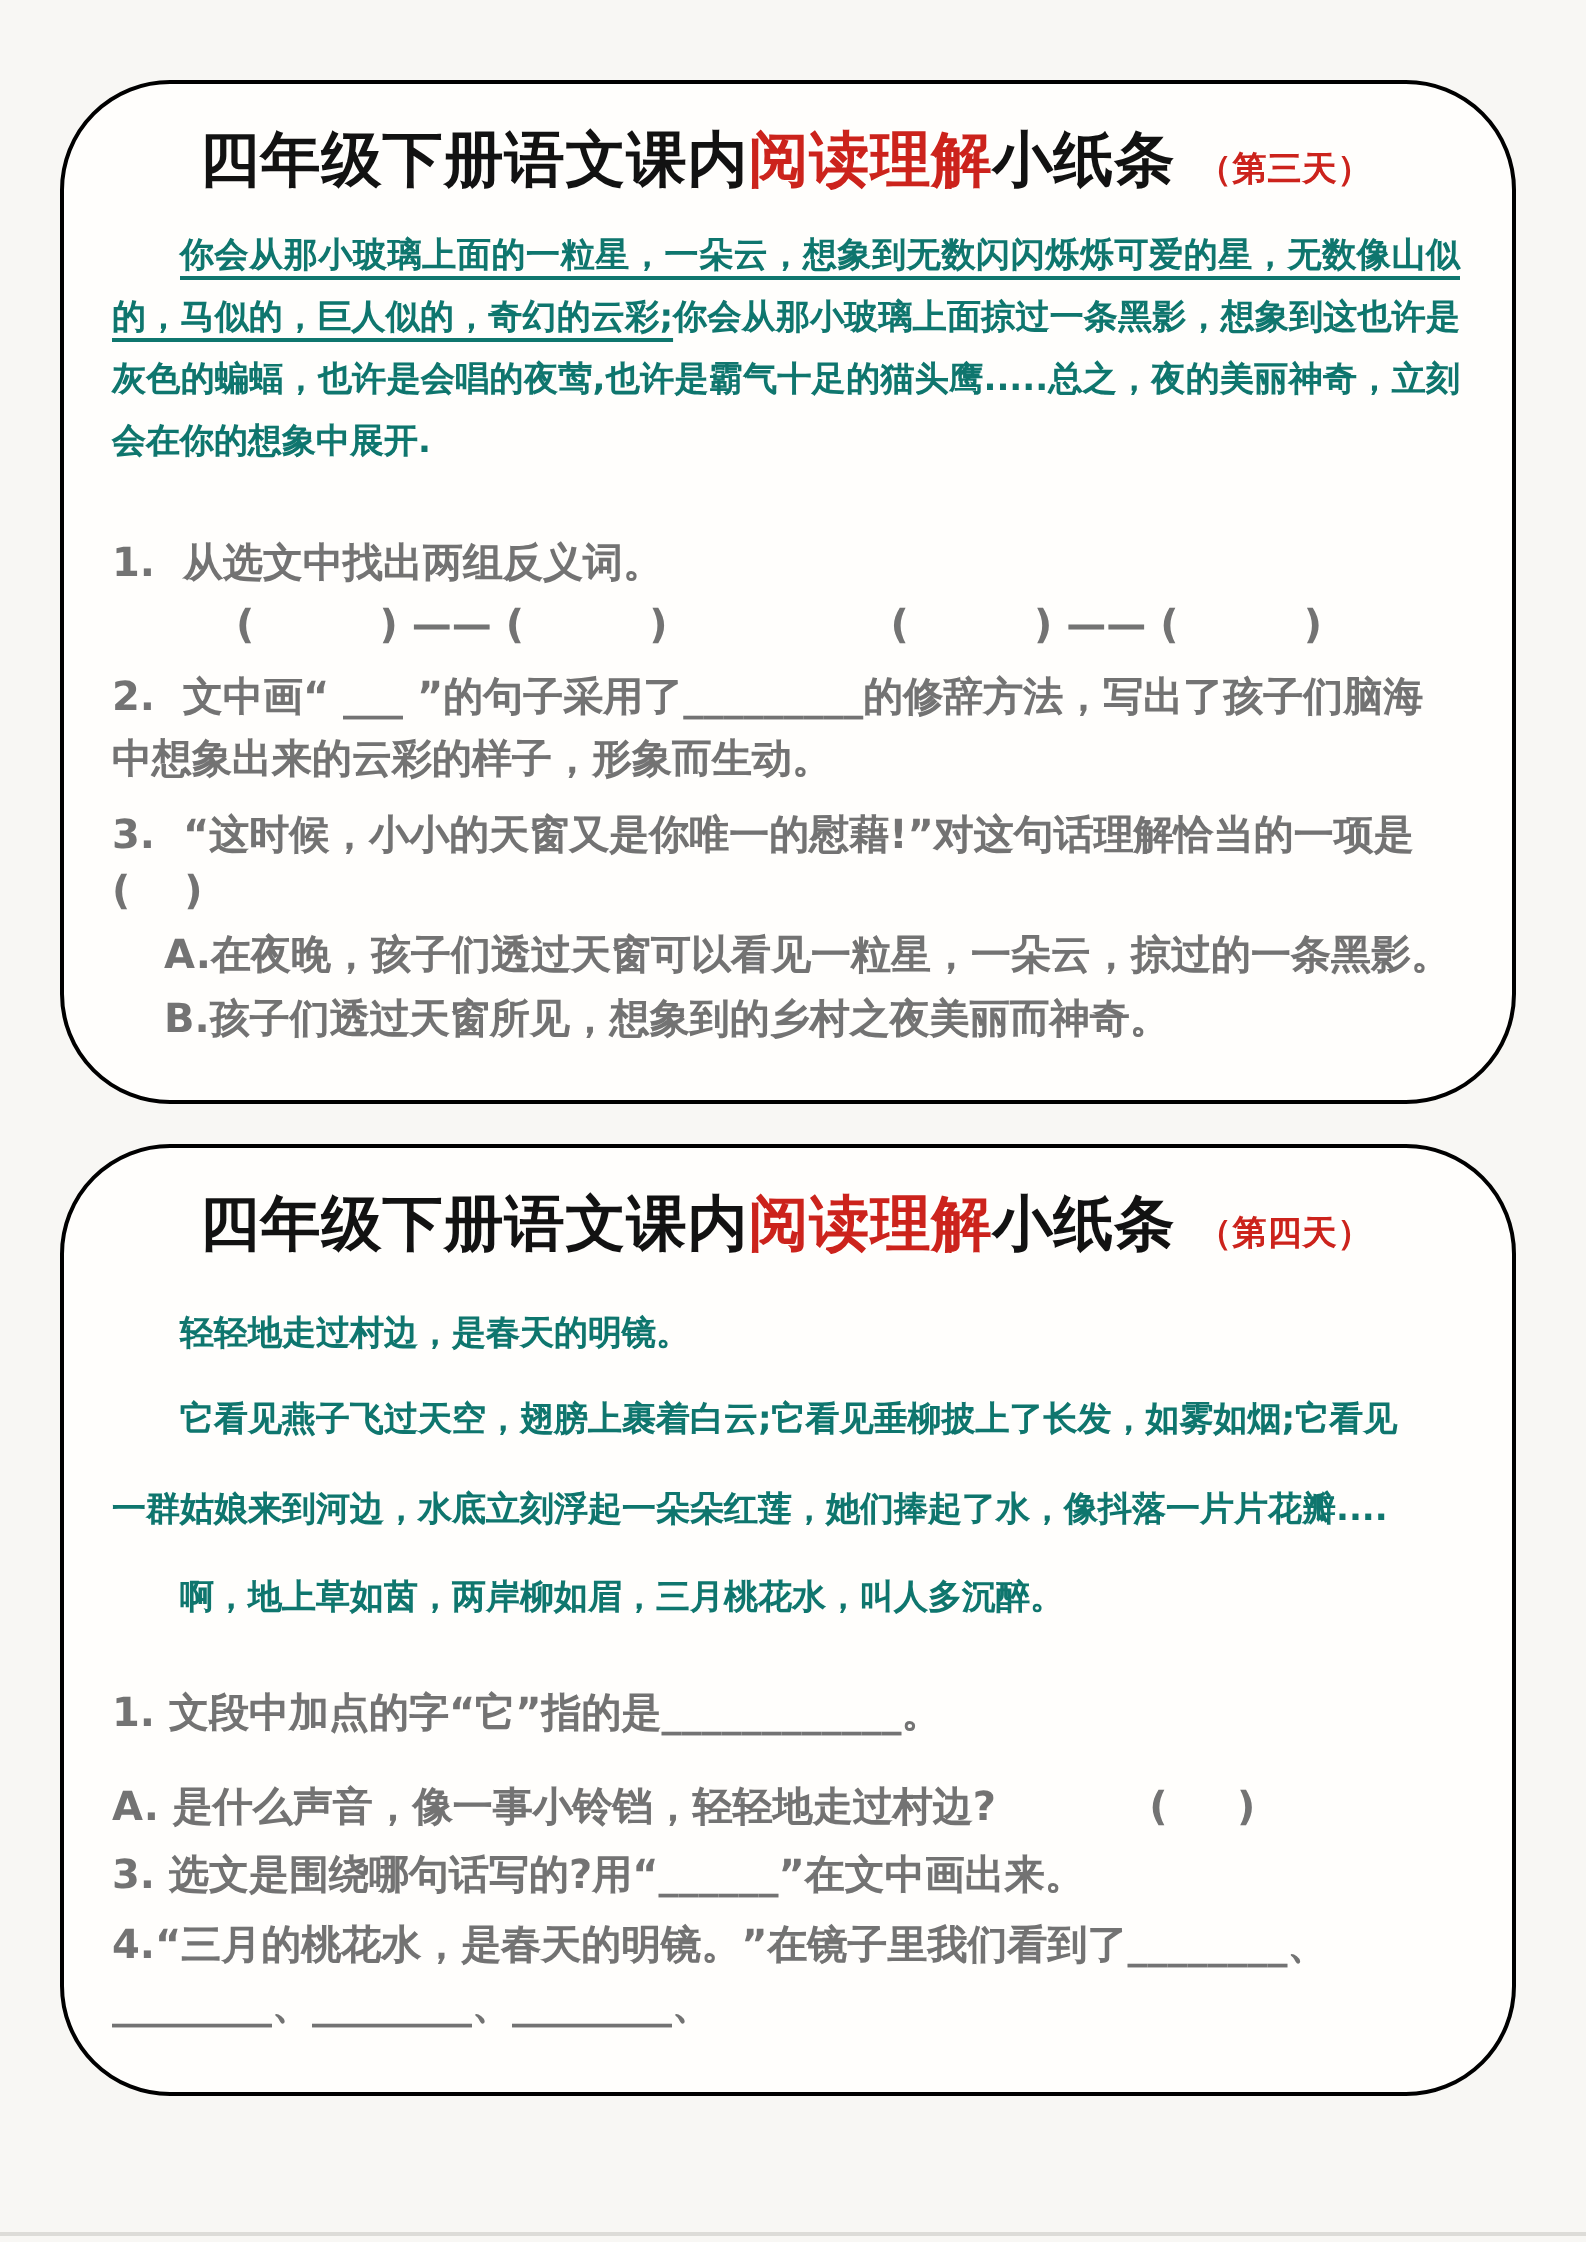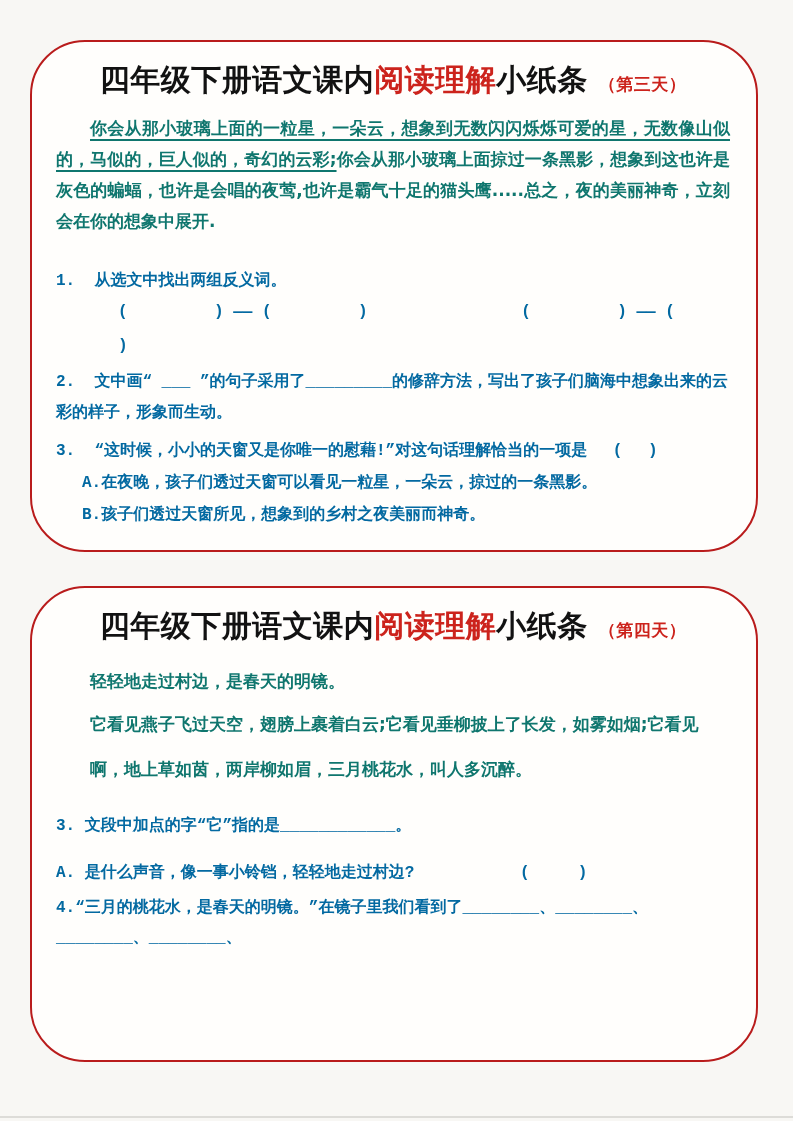--- a/index.html
+++ b/index.html
@@ -14,27 +14,27 @@
     color: #1b1b1b;
     position: relative;
     overflow: hidden;
   }
   .card {
     position: absolute;
     left: 30px;
     width: 728px;
     box-sizing: border-box;
     background: #fffefc;
-    border: 2px solid #b91c1c;
+    border: 2px solid #000000;
     border-radius: 55px;
     padding: 12px 26px 0 24px;
     overflow: hidden;
   }
   #card1 { top: 40px;  height: 512px; }
-  #card2 { top: 586px; height: 476px; }
+  #card2 { top: 572px; height: 476px; }
 
   .title {
     text-align: center;
     font-size: 30px;
     font-weight: 900;
     letter-spacing: 0.5px;
     margin-top: 6px;
     white-space: nowrap;
     color: #121212;
   }
@@ -53,21 +53,21 @@
     text-underline-offset: 5px;
     text-decoration-thickness: 1.5px;
   }
 
   #card2 .passage { margin-top: 14px; }
   #card2 .passage .p1  { line-height: 40px; text-indent: 2em; }
   #card2 .passage .p2a { line-height: 46px; text-indent: 2em; }
   #card2 .passage .p2b { line-height: 44px; }
   #card2 .passage .p3  { line-height: 44px; text-indent: 2em; }
 
-  .qs { font-size: 16px; font-weight: 600; color: #0369a1; font-family: Liberation Mono, monospace; }
+  .qs { font-size: 20px; font-weight: 600; color: #737373; }
   .q  { white-space: pre-wrap; line-height: 28px; margin: 0; }
 
   #card1 .qs { margin-top: 30px; }
   #card1 .q-blanks { padding-left: 62px; line-height: 34px; font-weight: 600; }
   #card1 .q2 { margin-top: 4px; line-height: 31px; }
   #card1 .q3 { margin-top: 8px; }
   #card1 .opt { padding-left: 26px; margin-top: 4px; line-height: 28px; }
 
   #card2 .qs { margin-top: 20px; }
   #card2 .q1  { line-height: 30px; }
@@ -112,24 +112,26 @@
 
 <div class="card" id="card2">
   <div class="title">
     <span>四年级下册语文课内</span><span class="hl">阅读理解</span><span>小纸条</span>
     <span class="day">（第四天）</span>
   </div>
 
   <div class="passage">
     <p class="p1">轻轻地走过村边，是春天的明镜。</p>
     <p class="p2a">它看见燕子飞过天空，翅膀上裹着白云;它看见垂柳披上了长发，如雾如烟;它看见</p>
+    <p class="p2b">一群姑娘来到河边，水底立刻浮起一朵朵红莲，她们捧起了水，像抖落一片片花瓣....</p>
     <p class="p3">啊，地上草如茵，两岸柳如眉，三月桃花水，叫人多沉醉。</p>
   </div>
 
   <div class="qs">
-    <p class="q q1">3. 文段中加点的字“它”指的是____________。</p>
+    <p class="q q1">1. 文段中加点的字“它”指的是____________。</p>
     <p class="q qa">A. 是什么声音，像一事小铃铛，轻轻地走过村边?           (     )</p>
+    <p class="q q3">3. 选文是围绕哪句话写的?用“______”在文中画出来。</p>
     <p class="q q4a">4.“三月的桃花水，是春天的明镜。”在镜子里我们看到了________、________、________、________、</p>
 
   </div>
 </div>
 
 <div class="photo-edge"></div>
 
 </body></html>

